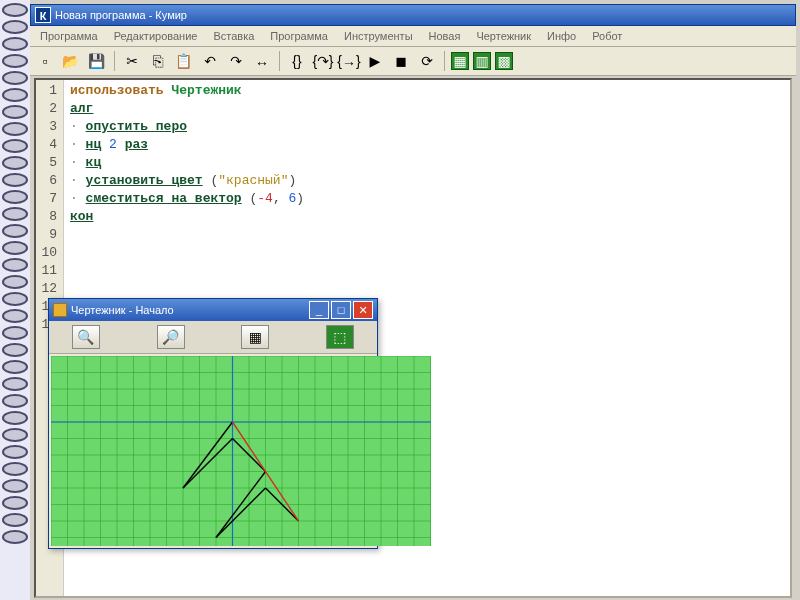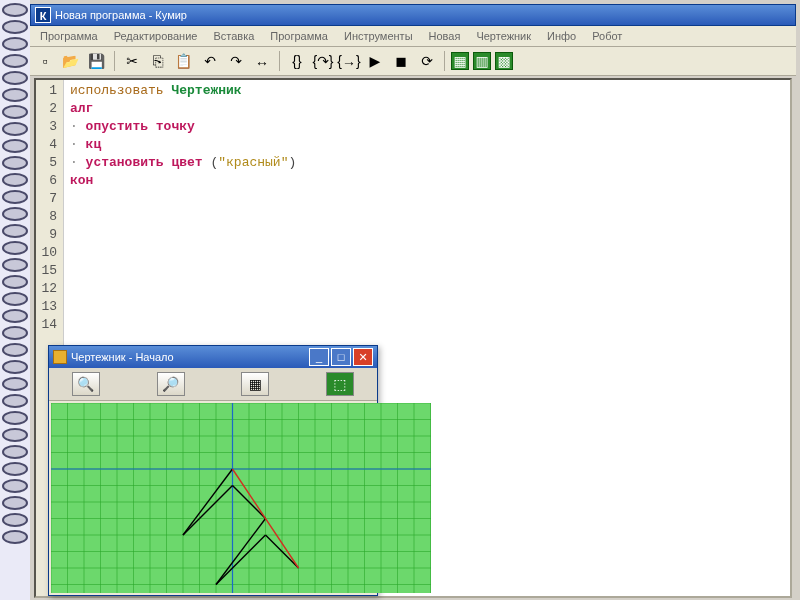--- a/index.html
+++ b/index.html
@@ -99,39 +99,38 @@
     color: #555;
     min-width: 28px;
     line-height: 18px;
   }
   .code {
     padding: 2px 6px;
     line-height: 18px;
     flex: 1;
   }
   .code .row { white-space: pre; }
-  .kw { color: #be185d; font-weight: bold; }
-  .kw-use { color: #a86a1a; font-weight: normal; }
+  .kw { color: #14532d; font-weight: bold; text-decoration: underline; }
+  .kw-use { color: #a86a1a; font-weight: bold; }
   .ident { color: #1a8a3a; font-weight: bold; }
   .num { color: #1a5ad8; }
   .neg { color: #c83030; }
   .str { color: #b08a1a; }
   .punct { color: #444; }
   .dot { color: #888; }
 
   
   .drawwin {
     position: absolute;
     left: 48px;
     top: 298px;
     width: 330px;
     border: 1px solid #0a3a8a;
     background: #ece9d8;
     box-shadow: 2px 2px 6px rgba(0,0,0,.3);
-    margin-top: 47px;
   }
   .drawwin .titlebar2 {
     height: 22px;
     background: linear-gradient(#5a8ed8,#2a5ab8);
     color: #fff;
     display: flex;
     align-items: center;
     padding: 0 4px;
   }
   .titlebar2 .ic {
@@ -258,31 +257,33 @@
         <div>1</div>
         <div>2</div>
         <div>3</div>
         <div>4</div>
         <div>5</div>
         <div>6</div>
         <div>7</div>
         <div>8</div>
         <div>9</div>
         <div>10</div>
-        <div>15</div>
+        <div>11</div>
         <div>12</div>
         <div>13</div>
         <div>14</div>
       </div>
     <div class="code" id="code">
         <div class="row"><span class="kw-use">использовать</span><span> </span><span class="ident">Чертежник</span></div>
         <div class="row"><span class="kw">алг</span></div>
-        <div class="row"><span class="dot">· </span><span class="kw">опустить точку</span></div>
+        <div class="row"><span class="dot">· </span><span class="kw">опустить перо</span></div>
+        <div class="row"><span class="dot">· </span><span class="kw">нц</span><span> </span><span class="num">2</span><span> </span><span class="kw">раз</span></div>
         <div class="row"><span class="dot">· </span><span class="kw">кц</span></div>
         <div class="row"><span class="dot">· </span><span class="kw">установить цвет</span><span> </span><span class="punct">(</span><span class="str">"красный"</span><span class="punct">)</span></div>
+        <div class="row"><span class="dot">· </span><span class="kw">сместиться на вектор</span><span> </span><span class="punct">(</span><span class="neg">-4</span><span class="punct">, </span><span class="num">6</span><span class="punct">)</span></div>
         <div class="row"><span class="kw">кон</span></div>
         <div class="row"></div>
       </div>
   </div>
 </div>
 
 <div class="drawwin">
   <div class="titlebar2">
     <div class="ic"></div>
     <span>Чертежник - Начало</span>

